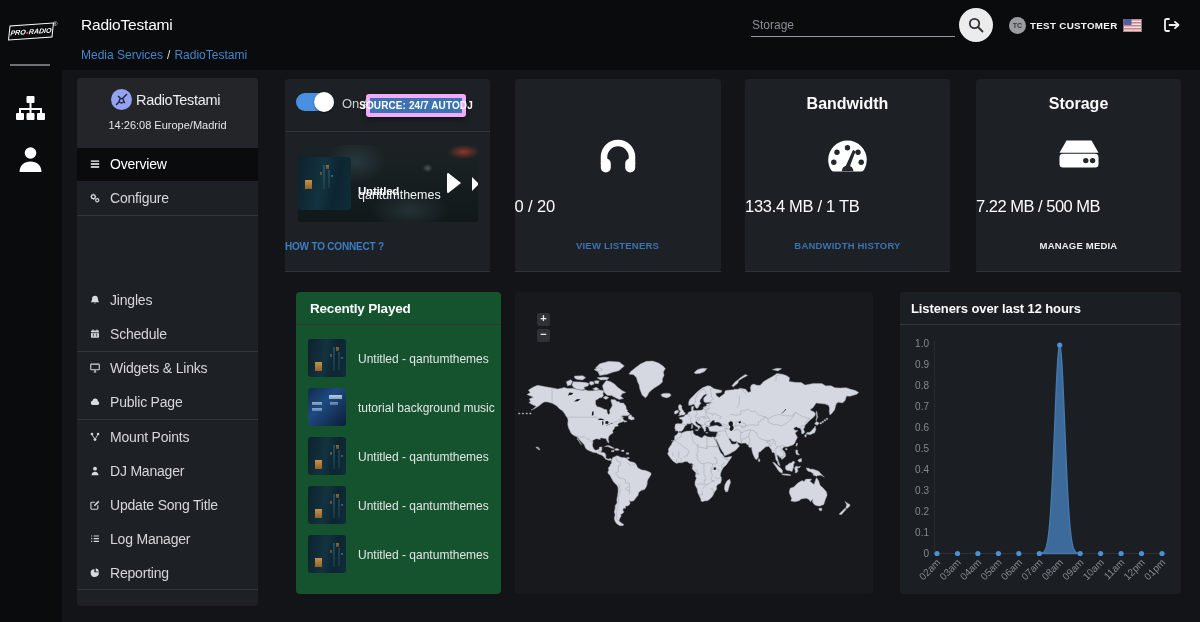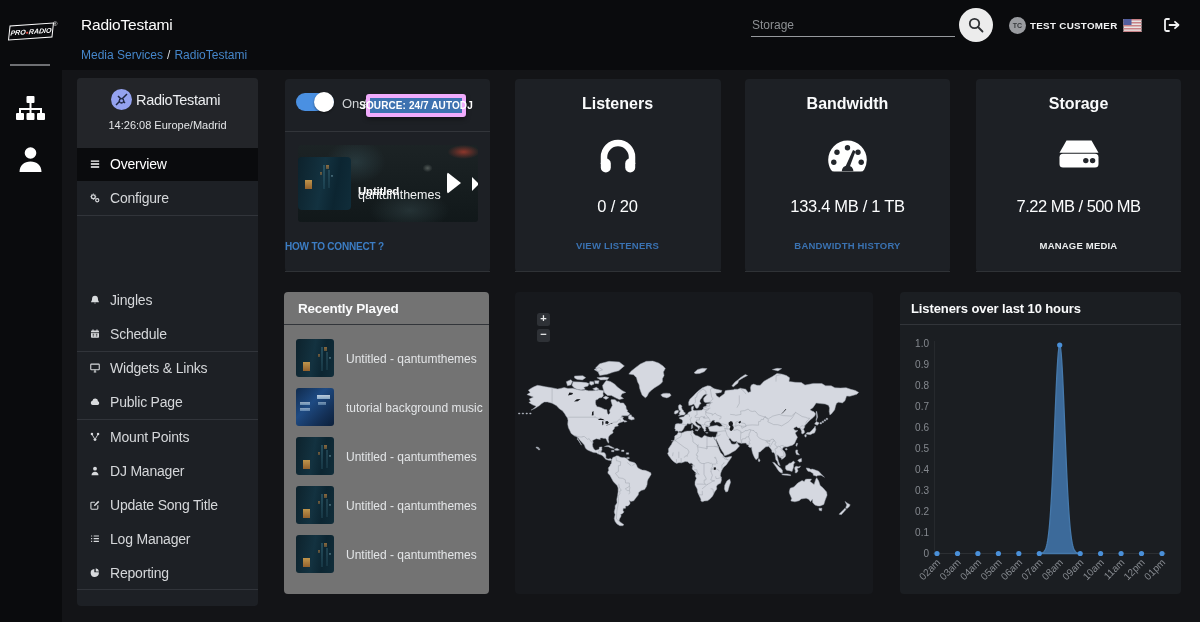--- a/index.html
+++ b/index.html
@@ -53,21 +53,21 @@
    linear-gradient(180deg, rgba(235,150,60,0.45), rgba(235,150,60,0.3)),
    linear-gradient(100deg, #0d222c 0%, #133240 45%, #0c2531 70%, #102d3a 100%);
   background-size: 7px 9px, 2px 24px, 2px 18px, 3px 4px, 2px 2px, 2px 3px, 100% 100%;
   background-position: 7px 23px, 25px 8px, 30px 13px, 28px 8px, 33px 18px, 22px 15px, 0 0;
   background-repeat: no-repeat; }
 .pthumb { position:absolute; left:0px; top:12px; width:53px; height:53px; border-radius:4px; }
 .ptitle { position:absolute; left:60px; top:23px; font-size:11.5px; letter-spacing:-0.2px; font-weight:bold; color:#fff;margin-top:17px; }
 .psub { position:absolute; left:60px; top:43px; font-size:12.5px; color:#f2f3f4; }
 .ptri { position:absolute; width:0; height:0; border-style:solid; }
 .howto { position:absolute; left:285px; top:241px; width:205px; font-size:10px; font-weight:bold; color:#3c7dc4; letter-spacing:-0.2px; }
-.statval { position:absolute; top:118px; width:100%; text-align:center; font-size:16.5px; letter-spacing:-0.7px; color:#fcfdfe; }
+.statval { position:absolute; top:118px; width:100%; text-align:left; font-size:16.5px; letter-spacing:-0.7px; color:#fcfdfe; }
 .statlink { position:absolute; top:161px; width:100%; text-align:center; font-size:9.5px; font-weight:bold; letter-spacing:0.2px; }
 .rptitle { position:absolute; font-weight:bold; color:#fafbfc; font-size:14px; }
 .rrow-t { position:absolute; left:12px; width:38px; height:38px; border-radius:3px; }
 .rrow-x { position:absolute; left:62px; font-size:12px; color:#e3e5e7; white-space:nowrap; }
 .zbtn { position:absolute; width:13px; height:13px; background:#2e3136; border-radius:2.5px; color:#e8e9ea; font-size:11px; line-height:11.5px; text-align:center; font-weight:bold; }
 </style></head>
 <body>
 <div class="rail"></div>
 <div class="topbar"></div>
 <div class="logo">
@@ -217,21 +217,20 @@
 <div class="csep" style="left:285px;top:131px;width:205px"></div>
 <div class="player">
  <div class="pthumb thumbimg"></div>
  <div class="ptitle">Untitled</div>
  <div class="psub">qantumthemes</div>
  <div class="ptri" style="left:149px;top:27px;border-width:11.5px 0 11.5px 14px;border-color:transparent transparent transparent #fff;border-radius:3px;"></div>
  <div class="ptri" style="left:174px;top:32px;border-width:7px 0 7px 7px;border-color:transparent transparent transparent #fff;"></div>
 </div>
 <div class="howto">HOW TO CONNECT ?</div>
 <div class="card" style="left:514.5px;top:78.5px;width:206px;height:193px">
- <div class="ctitle" style="top:16px">Listeners</div>
  <svg class="abs" style="left:85px;top:60.5px" width="36" height="34" viewBox="0 0 36 34">
   <path d="M4 25v-7a14 14 0 0128 0v7" fill="none" stroke="#fff" stroke-width="6.5"></path>
   <rect x="0.8" y="19.5" width="10" height="14" rx="5" fill="#fff"></rect>
   <rect x="25.2" y="19.5" width="10" height="14" rx="5" fill="#fff"></rect>
  </svg>
  <div class="statval" style="letter-spacing:-0.1px">0 / 20</div>
  <div class="statlink" style="color:#3a72b2">VIEW LISTENERS</div>
  <div class="bline"></div>
 </div>
 <div class="card" style="left:745px;top:78.5px;width:205px;height:193px">
@@ -257,21 +256,21 @@
  <svg class="abs" style="left:82.5px;top:61.5px" width="40" height="28" viewBox="0 0 40 28">
   <path d="M7.5 0.5h25l7 12.2H0.5z" fill="#fff"></path>
   <rect x="0.5" y="13.8" width="39" height="13.7" rx="3.5" fill="#fff"></rect>
   <circle cx="26.8" cy="20.6" r="2.7" fill="#23262b"></circle>
       <circle cx="33.6" cy="20.6" r="2.7" fill="#23262b"></circle>
  </svg>
  <div class="statval" style="letter-spacing:-0.5px">7.22 MB / 500 MB</div>
  <div class="statlink" style="color:#eceeef">MANAGE MEDIA</div>
  <div class="bline"></div>
 </div>
-<div class="card" style="left:284px;top:291.5px;width:205px;height:302px;background:#737373">
+<div class="card" style="left:296px;top:291.5px;width:205px;height:302px;background:#14532d">
  <div class="rptitle" style="left:14px;top:9px;font-size:13.5px;letter-spacing:-0.2px">Recently Played</div>
  <div class="csep" style="left:0;top:32px;width:205px"></div>
  <div class="rrow-t thumbimg" style="top:47.5px"></div>
     <div class="rrow-x" style="top:60px">Untitled - qantumthemes</div>
  <div class="rrow-t" style="top:96.5px;background-image:linear-gradient(180deg, rgba(240,248,252,0.75), rgba(190,220,240,0.65)), linear-gradient(180deg, rgba(235,245,250,0.6), rgba(180,215,235,0.5)), linear-gradient(180deg, rgba(225,240,250,0.55), rgba(170,205,230,0.45)), linear-gradient(180deg, rgba(215,235,248,0.5), rgba(160,200,225,0.4)), linear-gradient(135deg,#102b4d 0%,#1e4a82 40%,#132f55 75%,#0b1f3a 100%);background-size:13px 4px,10px 3px,10px 3px,8px 3px,100% 100%;background-position:21px 7px,4px 14px,4px 20px,22px 14px,0 0;background-repeat:no-repeat"></div>
     <div class="rrow-x" style="top:109px">tutorial background music</div>
  <div class="rrow-t thumbimg" style="top:145.5px"></div>
     <div class="rrow-x" style="top:158px">Untitled - qantumthemes</div>
  <div class="rrow-t thumbimg" style="top:194.5px"></div>
     <div class="rrow-x" style="top:207px">Untitled - qantumthemes</div>
@@ -283,21 +282,21 @@
 <g transform="translate(-515,-291)">
 <path d="M526.9,393.5 L527.8,393.0 L530.2,391.4 L528.3,389.2 L531.6,387.0 L534.4,385.5 L537.6,384.3 L541.8,385.0 L545.6,385.8 L550.2,386.5 L554.0,387.2 L557.7,388.0 L561.4,387.2 L564.2,386.5 L568.0,387.5 L572.6,387.3 L576.4,388.2 L579.2,389.0 L582.9,389.3 L585.7,389.0 L588.5,389.8 L592.2,389.8 L595.0,389.5 L598.8,389.0 L601.3,389.3 L603.9,389.8 L603.0,392.5 L603.4,394.8 L602.0,396.4 L599.2,397.1 L597.4,398.6 L595.8,399.0 L595.5,401.4 L595.8,403.5 L597.1,405.7 L599.2,406.0 L601.8,406.9 L604.4,408.3 L606.9,408.7 L607.4,412.3 L608.6,413.4 L610.0,411.9 L609.5,409.3 L610.4,408.0 L612.3,404.6 L611.6,401.9 L610.9,399.7 L611.4,398.4 L615.1,398.7 L617.2,400.7 L618.8,400.5 L620.5,401.9 L623.5,401.9 L626.0,405.3 L626.3,408.0 L627.7,409.3 L627.2,410.6 L629.1,411.9 L630.0,413.1 L627.7,414.8 L621.6,414.8 L622.6,415.1 L620.7,416.5 L621.6,416.0 L623.5,416.3 L622.8,417.4 L623.2,418.6 L624.4,419.6 L626.5,419.9 L627.0,420.5 L624.6,421.3 L623.7,420.3 L622.3,421.0 L621.3,421.2 L619.8,421.8 L618.2,422.6 L617.7,423.6 L618.4,424.9 L616.7,425.3 L614.6,425.9 L614.6,427.1 L613.7,428.4 L612.6,429.7 L613.2,431.8 L612.3,432.5 L610.0,434.0 L608.6,435.9 L608.3,438.6 L608.9,440.8 L608.5,442.2 L607.4,440.8 L606.4,438.6 L605.3,437.3 L603.9,437.6 L602.0,436.9 L600.2,437.1 L600.3,438.4 L598.8,438.2 L596.2,437.7 L594.1,438.7 L592.7,439.6 L593.0,441.4 L592.5,443.4 L592.9,445.9 L594.1,448.2 L595.7,449.2 L598.5,448.6 L599.2,447.6 L599.4,446.1 L602.0,445.9 L601.8,447.4 L602.0,449.1 L601.2,450.0 L601.4,451.4 L604.2,451.5 L605.5,452.9 L606.0,454.9 L605.8,456.3 L606.4,457.4 L607.2,457.8 L608.6,457.9 L610.4,457.6 L611.6,458.5 L611.0,459.4 L608.6,459.3 L606.0,458.4 L604.5,457.1 L603.8,455.9 L602.7,454.9 L601.4,454.1 L599.0,453.3 L596.2,451.7 L593.6,451.6 L589.9,450.1 L587.1,448.8 L585.4,446.9 L584.3,443.9 L582.0,441.4 L580.1,439.4 L577.5,436.1 L577.3,438.4 L578.7,439.9 L580.6,442.9 L581.5,444.2 L581.0,443.1 L578.4,438.6 L576.6,435.5 L574.3,434.7 L571.2,432.5 L569.8,429.6 L568.4,426.7 L567.7,423.3 L568.0,419.5 L567.5,417.0 L566.1,415.2 L564.7,412.8 L562.4,409.7 L559.6,408.0 L556.3,404.6 L552.1,402.2 L547.4,400.9 L544.2,401.0 L541.8,402.6 L539.5,404.6 L534.8,407.5 L531.1,409.1 L533.0,407.9 L536.2,405.3 L532.5,403.8 L528.8,401.4 L530.6,400.5 L529.2,398.1 L533.4,396.1 L531.1,395.3 L526.9,393.5Z M611.8,458.3 L613.0,456.2 L614.2,456.0 L616.7,454.8 L618.4,454.9 L620.0,456.1 L622.1,456.5 L624.4,456.4 L626.8,457.4 L627.7,458.6 L629.1,459.9 L631.0,460.8 L633.3,461.2 L634.7,461.8 L636.6,464.1 L637.2,466.0 L638.9,467.4 L642.2,469.1 L645.0,469.3 L647.8,470.3 L650.8,471.7 L651.1,473.6 L649.6,476.0 L648.0,478.6 L647.3,480.7 L647.1,483.6 L646.2,486.1 L644.5,488.6 L641.2,489.4 L638.7,491.4 L638.2,494.1 L635.6,497.2 L633.8,499.8 L631.0,500.4 L629.3,499.6 L630.0,501.4 L630.0,503.0 L627.9,505.0 L625.6,505.0 L625.6,507.2 L623.2,507.4 L623.0,509.5 L624.0,510.9 L622.6,512.6 L620.7,513.5 L621.2,515.0 L619.8,517.4 L619.1,519.2 L619.8,520.7 L624.0,523.7 L622.6,524.7 L619.8,524.7 L617.0,523.0 L615.1,520.5 L614.2,517.4 L615.1,513.8 L614.2,510.9 L615.1,507.4 L615.1,504.7 L617.0,502.0 L616.8,498.2 L617.6,494.6 L618.1,490.6 L618.1,486.9 L617.0,484.4 L613.4,480.7 L612.0,478.3 L610.0,474.5 L607.9,472.2 L607.9,470.7 L608.8,469.3 L608.3,467.6 L608.8,466.0 L610.0,465.1 L610.2,463.7 L611.4,462.3 L611.4,460.4 L611.8,458.3Z M645.3,396.8 L642.1,394.1 L640.8,390.8 L639.6,387.3 L639.1,383.8 L637.5,380.7 L636.5,376.8 L633.5,373.7 L628.8,373.1 L631.0,370.3 L635.4,366.7 L640.4,362.9 L646.3,360.3 L652.8,360.1 L658.6,362.0 L663.0,364.9 L665.3,367.6 L663.4,371.1 L664.1,374.5 L662.4,377.8 L662.6,380.7 L660.5,383.1 L658.3,384.5 L654.7,386.7 L651.7,389.0 L648.8,391.7 L647.0,395.4 L645.3,396.8Z M623.5,397.5 L619.3,398.6 L615.6,396.8 L611.4,394.5 L607.6,394.5 L604.4,391.7 L603.0,387.3 L602.5,384.5 L606.2,379.5 L610.4,380.4 L614.6,383.1 L617.4,386.0 L622.1,389.5 L625.8,391.4 L622.1,392.7 L620.7,395.3 L623.5,397.5Z M573.1,380.7 L581.0,381.1 L586.2,381.6 L589.0,382.5 L588.0,385.1 L583.8,386.3 L585.2,388.2 L581.0,389.0 L576.8,388.2 L574.0,386.8 L571.9,384.3 L573.1,380.7Z M566.3,380.7 L570.8,378.7 L572.5,380.2 L570.8,383.9 L567.5,384.8 L566.3,380.7Z M599.7,374.5 L598.3,371.5 L595.5,367.1 L599.7,362.7 L609.0,360.3 L619.3,361.0 L624.4,364.9 L618.8,369.7 L612.8,371.3 L607.2,373.3 L599.7,374.5Z M596.9,376.7 L604.4,376.1 L609.0,376.7 L607.2,378.7 L600.6,378.9 L596.9,376.7Z M574.5,375.1 L582.9,374.7 L585.7,376.7 L582.4,378.9 L577.3,378.5 L574.5,377.0 L574.5,375.1Z M589.9,380.4 L593.6,380.7 L594.1,383.1 L591.3,384.3 L589.4,383.1 L589.9,380.4Z M594.6,379.7 L599.2,379.8 L598.3,382.7 L595.0,382.4 L594.6,379.7Z M594.1,368.6 L599.2,366.5 L602.5,368.8 L597.8,370.7 L594.1,368.6Z M592.7,387.7 L596.4,386.3 L599.2,388.3 L595.5,389.5 L592.7,387.7Z M603.0,396.7 L605.8,395.1 L608.8,396.7 L606.0,398.4 L603.0,396.7Z M628.4,417.8 L628.4,415.1 L629.8,414.0 L631.2,413.8 L631.9,415.7 L633.8,416.3 L634.4,418.2 L631.4,419.0 L628.4,417.8Z M604.5,445.6 L606.7,444.8 L609.0,444.5 L611.6,445.8 L614.4,447.2 L613.4,447.6 L610.9,447.0 L608.3,445.7 L605.5,445.5 L604.5,445.6Z M614.3,449.0 L615.8,447.5 L617.6,447.6 L619.5,449.0 L617.2,449.4 L614.3,449.0Z M660.8,393.8 L663.2,392.4 L666.4,392.2 L669.9,392.5 L671.1,394.2 L669.7,395.8 L666.9,396.9 L664.1,396.2 L662.4,395.8 L660.8,393.8Z M688.8,404.4 L688.6,401.2 L689.8,398.3 L693.0,395.3 L695.8,392.2 L699.1,389.3 L702.4,386.8 L707.5,384.8 L710.3,385.1 L712.6,386.8 L714.5,387.8 L722.0,389.5 L721.2,391.4 L718.4,392.0 L715.6,392.2 L716.6,394.8 L719.2,396.4 L721.5,394.8 L724.3,392.7 L725.2,389.8 L727.1,389.3 L733.6,388.8 L734.1,388.2 L737.8,388.2 L740.2,387.2 L745.8,388.2 L748.1,391.4 L750.9,390.6 L750.4,386.5 L751.4,383.9 L753.7,383.1 L757.0,384.3 L760.2,384.3 L764.0,380.2 L772.4,375.5 L777.0,372.5 L781.7,373.1 L786.4,374.5 L789.6,376.7 L789.0,380.4 L795.2,381.3 L801.3,381.5 L805.0,384.1 L813.4,382.4 L821.8,382.5 L825.6,384.8 L831.2,384.8 L834.9,386.8 L840.5,387.0 L846.1,386.7 L850.8,388.3 L855.4,389.5 L858.7,391.4 L856.8,393.3 L852.6,394.5 L849.8,395.3 L846.6,395.0 L845.0,399.7 L842.4,401.9 L838.6,401.2 L836.6,402.2 L835.6,404.9 L834.7,408.7 L831.6,412.8 L829.9,413.9 L829.2,410.6 L829.5,407.1 L828.6,404.4 L825.1,403.0 L820.4,402.6 L816.2,402.0 L813.0,406.7 L810.0,408.7 L812.0,410.0 L813.9,410.7 L815.5,412.8 L814.8,414.8 L813.2,416.5 L810.2,418.9 L808.0,421.2 L806.4,423.0 L804.8,424.2 L804.6,426.5 L803.4,428.2 L804.5,430.2 L804.4,431.8 L802.7,432.9 L801.5,432.3 L801.6,430.2 L801.1,429.2 L800.6,428.1 L799.6,426.9 L797.8,426.9 L796.9,425.7 L795.0,426.3 L793.6,427.8 L794.9,429.2 L798.0,429.5 L795.2,432.0 L796.5,434.6 L797.5,436.3 L795.9,439.4 L794.6,442.6 L792.4,444.2 L789.9,444.9 L787.1,445.9 L784.8,445.8 L782.9,446.8 L782.4,448.5 L784.8,451.1 L785.8,453.9 L785.2,455.8 L783.2,457.6 L781.6,458.4 L781.2,456.8 L779.9,456.5 L777.6,453.8 L777.1,455.0 L777.9,458.0 L778.5,460.3 L780.2,464.8 L778.2,463.8 L777.4,460.8 L775.8,458.6 L775.5,456.5 L774.8,453.1 L773.9,451.4 L772.0,451.3 L771.7,449.2 L769.9,446.8 L768.3,445.3 L767.3,445.7 L765.8,445.7 L764.5,447.1 L762.2,449.0 L760.4,450.7 L758.7,451.3 L758.6,453.6 L758.3,456.7 L756.1,458.8 L754.7,456.9 L753.3,454.1 L752.4,451.5 L751.7,448.3 L751.6,446.3 L751.0,446.6 L749.9,446.6 L748.2,445.3 L749.1,444.8 L747.7,443.8 L746.8,443.5 L745.9,442.1 L741.3,442.3 L737.5,441.6 L736.8,440.3 L734.2,440.8 L731.9,439.8 L730.5,437.8 L729.3,437.3 L729.0,438.3 L730.3,440.3 L731.1,442.0 L731.6,443.0 L734.2,443.2 L736.3,442.5 L736.6,441.1 L738.4,443.7 L739.6,444.9 L737.7,447.0 L735.4,449.5 L732.6,451.0 L729.3,453.1 L725.8,454.4 L724.4,454.5 L723.6,452.2 L722.5,450.7 L720.7,447.8 L719.7,445.8 L718.3,442.8 L716.9,439.8 L716.3,439.3 L716.5,437.8 L715.8,439.5 L714.3,437.5 L713.9,436.2 L715.3,436.2 L716.0,435.4 L717.2,432.5 L717.4,430.7 L714.4,430.8 L712.2,430.6 L709.5,430.1 L709.0,428.2 L708.2,427.1 L708.2,426.3 L710.9,425.3 L713.2,424.9 L716.5,424.3 L719.7,425.6 L722.5,425.0 L720.9,422.6 L718.8,421.3 L716.9,420.9 L715.1,421.6 L714.1,420.5 L715.1,419.8 L713.2,419.3 L711.8,419.9 L711.3,421.1 L709.9,422.3 L709.9,424.5 L708.7,426.0 L706.7,425.7 L705.1,426.0 L706.2,427.1 L705.3,428.2 L706.2,429.3 L704.8,430.4 L703.9,429.9 L703.9,428.2 L702.5,427.1 L701.8,425.4 L701.1,423.7 L698.7,422.6 L696.9,421.1 L696.4,420.2 L695.3,420.9 L695.7,422.0 L696.9,423.7 L698.3,424.4 L698.7,424.5 L701.0,426.2 L699.8,426.2 L699.2,427.9 L698.4,429.0 L698.6,428.2 L697.7,426.3 L695.5,424.9 L693.6,423.4 L692.0,421.7 L690.8,422.5 L689.2,423.1 L687.5,422.6 L686.6,424.0 L684.7,425.4 L684.0,427.1 L683.4,428.2 L681.7,430.2 L679.6,430.3 L678.7,430.9 L677.1,429.7 L675.4,430.0 L675.5,428.3 L674.8,427.9 L675.0,425.1 L675.6,423.0 L678.1,422.6 L679.5,422.7 L681.8,422.8 L682.3,421.7 L682.7,419.9 L681.7,418.5 L679.4,417.6 L679.6,416.6 L682.2,415.9 L683.7,415.7 L685.2,413.9 L687.5,413.3 L688.5,411.2 L690.3,410.5 L691.7,409.8 L691.3,407.5 L691.7,405.7 L693.6,405.1 L693.4,407.2 L692.9,408.8 L694.1,409.4 L696.4,409.6 L699.2,409.3 L702.0,409.1 L703.4,407.6 L703.4,406.0 L706.4,404.9 L706.6,402.9 L709.5,402.6 L711.3,401.9 L709.9,401.2 L707.1,401.6 L705.1,401.4 L703.9,400.5 L703.5,397.8 L704.5,396.1 L706.7,394.1 L707.3,393.6 L705.3,393.3 L703.2,394.8 L701.5,397.2 L700.1,399.0 L699.9,400.7 L701.1,402.6 L699.5,403.7 L698.5,406.3 L697.0,407.5 L695.7,406.7 L694.8,404.8 L693.7,403.0 L691.6,404.1 L688.8,404.4Z M678.2,431.3 L681.7,432.0 L685.1,430.4 L687.1,430.1 L690.3,430.0 L692.7,429.6 L693.3,430.3 L693.1,431.7 L694.5,433.5 L695.9,434.4 L698.0,435.0 L700.1,436.3 L702.0,436.9 L702.6,436.0 L704.3,434.4 L706.2,434.9 L707.3,435.7 L709.5,436.1 L711.3,436.2 L712.7,435.8 L713.8,436.3 L714.2,437.6 L715.1,439.2 L716.0,439.8 L717.1,442.8 L718.3,445.8 L719.3,448.8 L720.7,451.7 L722.5,453.6 L723.9,455.6 L725.3,456.6 L727.2,456.3 L729.1,455.8 L731.6,455.3 L731.4,456.6 L730.0,458.5 L728.1,461.3 L726.3,463.9 L723.9,466.0 L722.5,468.0 L721.6,469.8 L720.7,472.3 L720.4,474.6 L721.3,476.8 L721.5,478.9 L720.6,482.2 L717.9,483.5 L716.5,485.2 L716.8,488.0 L714.6,491.0 L712.7,495.0 L709.9,498.1 L707.6,499.7 L704.3,500.0 L702.5,500.7 L700.9,500.0 L700.8,498.1 L699.2,494.7 L697.6,491.2 L697.2,488.0 L695.0,484.0 L695.0,480.8 L696.4,477.3 L695.2,475.1 L696.3,472.1 L694.8,470.8 L692.2,468.0 L692.5,465.5 L692.9,463.6 L691.7,462.2 L689.4,462.4 L687.5,460.7 L685.2,460.6 L681.7,461.8 L678.9,461.7 L676.6,462.4 L675.2,461.7 L672.9,460.0 L671.5,458.4 L670.1,456.5 L668.7,454.8 L667.6,452.5 L668.6,450.7 L668.4,447.8 L670.1,445.3 L671.5,443.3 L672.4,441.3 L674.3,438.8 L674.7,436.7 L674.5,435.7 L675.2,434.6 L677.1,433.6 L678.2,431.3Z M729.7,478.1 L730.6,481.2 L729.1,485.7 L727.8,490.4 L725.8,491.1 L724.4,488.1 L724.7,484.2 L726.9,479.9 L729.7,478.1Z M789.3,490.2 L790.2,487.2 L793.9,485.9 L797.7,482.1 L802.1,479.5 L804.2,480.6 L805.6,478.2 L807.5,478.1 L811.5,478.1 L810.1,480.5 L814.1,483.4 L815.7,478.4 L816.7,476.7 L818.7,480.0 L820.2,484.5 L822.9,486.7 L826.6,491.0 L827.1,494.3 L825.2,499.1 L823.8,503.5 L820.1,505.0 L817.7,504.9 L814.9,504.1 L812.6,501.5 L812.4,498.3 L810.5,500.7 L808.9,498.4 L806.1,497.2 L801.2,498.0 L799.1,499.7 L794.9,500.8 L791.1,500.1 L790.9,499.3 L791.7,497.5 L789.3,492.1 L789.3,490.2Z M818.9,507.2 L822.0,507.3 L821.5,510.0 L819.2,509.3 L818.9,507.2Z M845.0,500.4 L847.5,502.2 L850.2,503.7 L849.4,505.4 L846.8,507.8 L845.7,506.4 L846.8,504.1 L845.0,500.4Z M845.1,507.0 L846.0,508.6 L844.2,510.6 L841.3,513.7 L839.0,513.2 L841.2,510.9 L843.8,508.6 L845.1,507.0Z M772.6,461.2 L774.7,461.7 L776.3,463.5 L777.6,464.5 L779.2,465.9 L781.1,467.5 L782.5,469.4 L782.4,472.1 L780.9,471.8 L779.0,470.4 L777.3,468.0 L775.9,465.7 L773.9,463.1 L772.6,461.2Z M781.8,472.9 L784.6,472.9 L787.4,473.0 L790.5,473.7 L790.7,474.7 L786.9,474.3 L783.2,474.0 L782.0,473.6 L781.8,472.9Z M785.3,467.3 L785.7,464.7 L787.4,464.0 L789.3,462.2 L791.1,461.9 L793.5,460.0 L794.9,461.5 L793.7,463.1 L793.4,466.4 L792.1,470.4 L789.3,469.7 L786.5,469.2 L785.3,467.3Z M794.9,466.0 L796.3,465.3 L798.4,465.7 L800.5,465.0 L799.8,466.4 L797.2,467.5 L798.1,469.9 L796.7,471.8 L795.1,471.8 L795.3,469.4 L794.7,468.0 L794.9,466.0Z M806.1,466.9 L808.9,467.3 L810.7,468.3 L812.6,468.1 L815.4,469.0 L818.7,470.2 L820.1,471.8 L822.4,474.2 L824.5,476.2 L821.0,474.2 L817.7,474.6 L816.8,475.3 L813.3,474.2 L813.1,472.4 L810.3,470.8 L807.9,470.2 L807.2,469.2 L806.1,466.9Z M795.6,451.0 L795.9,448.9 L797.7,449.0 L797.5,451.2 L799.5,454.1 L798.1,453.8 L796.5,453.5 L795.6,451.0Z M797.7,459.3 L799.6,458.1 L801.5,457.4 L801.6,460.6 L799.5,461.2 L797.7,459.3Z M814.6,423.1 L816.3,420.5 L819.3,421.9 L817.3,424.3 L814.6,423.1Z M815.2,425.0 L815.9,428.8 L814.5,432.0 L812.6,432.5 L810.3,433.7 L807.5,433.3 L805.9,432.8 L807.0,431.6 L809.8,431.3 L811.7,429.6 L814.3,426.6 L815.2,425.0Z M805.0,433.5 L806.4,433.8 L806.1,436.1 L805.2,436.1 L804.6,434.7 L805.0,433.5Z M816.2,419.8 L815.9,419.1 L816.7,416.2 L816.0,410.6 L816.8,410.5 L817.7,416.1 L816.2,419.8Z M758.3,458.4 L758.9,457.4 L760.1,459.3 L759.4,460.7 L758.3,460.3 L758.3,458.4Z M795.8,444.3 L796.7,442.1 L797.7,442.4 L796.7,445.4 L795.8,444.3Z M785.1,447.9 L786.5,447.3 L787.4,448.3 L786.0,449.2 L785.1,447.9Z M678.4,415.0 L679.8,413.5 L678.8,412.6 L679.8,412.1 L679.5,410.9 L680.7,410.1 L679.2,409.2 L678.6,407.3 L678.4,405.3 L679.0,403.8 L680.8,403.8 L682.0,405.2 L681.6,406.4 L682.3,408.4 L683.5,409.7 L683.8,411.1 L685.3,411.8 L685.0,413.3 L684.0,414.0 L681.9,414.1 L680.8,414.3 L678.4,415.0Z M677.9,409.3 L678.7,409.7 L678.0,411.8 L675.7,413.1 L674.2,412.5 L674.6,410.6 L675.9,409.6 L677.9,409.3Z M733.6,385.7 L731.8,385.0 L732.7,383.8 L735.0,381.1 L737.4,379.3 L740.6,376.5 L745.3,373.5 L747.6,374.5 L743.4,376.7 L738.8,379.5 L737.8,382.2 L735.5,383.9 L733.6,385.7Z M694.0,371.7 L697.7,368.4 L702.4,367.3 L707.0,367.6 L704.2,370.7 L699.6,372.5 L695.8,372.7 L694.0,371.7Z M772.4,368.6 L777.0,367.3 L781.7,367.6 L778.0,369.9 L772.4,368.6Z M691.7,427.9 L691.4,427.6 L691.7,423.7 L692.5,423.3 L692.7,426.6 L691.7,427.9Z M695.3,428.8 L697.8,428.7 L698.0,430.0 L695.5,429.4 L695.3,428.8Z M705.6,431.6 L708.2,431.8 L706.8,432.2 L705.6,431.6Z M518.5,412.0 h1.4 v1 h-1.4 Z M522.2,412.0 h1.4 v1 h-1.4 Z M526.0,412.0 h1.4 v1 h-1.4 Z M529.7,412.0 h1.4 v1 h-1.4 Z M536.2,446.0 h1.5 v1.1 h-1.5 Z M537.2,446.6 h1.5 v1.1 h-1.5 Z M538.3,447.7 h1.5 v1.1 h-1.5 Z M820.0,421.6 h1.6 v1.3 h-1.6 Z M822.0,420.2 h1.6 v1.3 h-1.6 Z M824.1,418.8 h1.6 v1.3 h-1.6 Z M826.1,417.3 h1.6 v1.3 h-1.6 Z M611.6,449.3 h2.4 v1.4 h-2.4 Z M621.6,449.1 h2.4 v1.4 h-2.4 Z M626.3,451.8 h2.4 v1.4 h-2.4 Z M626.8,456.4 h2.4 v1.4 h-2.4 Z" fill="#d5d8e0" stroke="#9ba0ab" stroke-width="0.5" stroke-linejoin="round"></path>
 <path d="M552.1,387.2 L552.1,401.4 M568.7,416.2 L595.0,416.2 L595.2,415.7 M595.0,416.2 L598.3,417.3 L601.3,417.2 M605.8,420.1 L606.8,423.3 L609.9,423.2 L613.7,421.2 L617.0,421.0 L619.1,418.2 L620.4,418.5 L620.4,420.2 M574.4,434.7 L580.1,436.0 L582.7,436.0 L582.7,435.5 L584.4,435.5 L587.6,438.4 L589.1,437.6 L591.1,440.8 L593.0,441.5 M597.6,452.7 L599.3,451.2 L598.4,450.0 L600.4,449.5 L600.5,451.4 L600.7,451.4 M604.2,456.0 L605.6,456.2 M606.0,457.0 L606.6,457.5 M616.0,456.0 L616.5,459.9 L618.3,459.9 L618.9,460.7 L620.7,460.7 L620.4,464.5 L618.4,464.7 L618.4,470.5 L615.4,472.3 L617.9,475.4 L618.7,476.8 L622.7,477.4 L625.3,478.8 L625.6,482.0 L629.4,482.0 L629.4,485.4 L629.8,486.5 L629.4,489.7 L629.9,491.2 L629.0,492.9 M618.8,483.2 L619.4,487.0 L621.0,488.5 L621.1,489.6 L619.7,490.1 L619.9,492.6 L618.3,495.0 L618.6,500.0 L617.8,504.8 L616.8,510.4 L616.4,517.9 L619.7,520.9 M627.6,461.8 L631.0,464.7 M632.7,464.3 L635.4,462.6 M629.4,485.4 L625.3,487.8 L627.1,489.5 L629.4,489.7 M681.6,432.1 L681.0,435.6 L675.6,438.7 L675.6,439.7 M675.6,439.7 L671.4,439.7 M692.7,429.9 L691.4,430.5 L691.4,432.4 L690.7,433.3 L692.1,435.2 L692.6,437.2 L692.8,438.0 L692.9,440.9 L697.7,444.4 L697.7,445.9 L706.1,447.4 L706.1,447.9 L707.0,447.9 L707.0,445.4 M707.0,435.8 L707.0,445.4 L707.0,447.4 M706.9,445.5 L718.2,445.4 L718.1,446.3 M697.0,444.8 L698.5,444.0 M697.7,446.0 L698.2,450.4 L696.4,453.5 L696.9,454.9 L697.3,454.5 L697.4,455.0 M678.8,451.1 L678.8,456.7 M673.1,451.8 L672.6,454.8 M686.4,454.6 L684.6,455.7 L684.4,456.2 M687.1,455.4 L687.3,454.5 M675.6,439.7 L679.2,442.5 L684.8,446.7 L686.7,447.6 L687.7,448.3 L689.1,451.0 L687.5,453.7 M697.7,455.6 L696.9,457.0 L698.2,459.4 L699.0,459.3 L699.2,460.9 L700.1,461.8 L701.1,461.8 L701.5,462.5 L704.7,462.5 L705.6,462.1 L707.3,461.6 L709.0,461.6 L710.0,462.4 L711.4,462.2 L712.4,463.1 L712.4,465.7 L711.3,467.1 L711.0,469.6 L711.0,470.7 M704.0,462.5 L704.0,473.4 L706.1,477.2 L706.0,478.8 L704.2,479.0 L704.2,481.9 L705.5,483.3 M712.4,463.1 L715.4,463.1 L716.4,462.2 L717.2,462.4 M715.3,467.3 L718.8,469.3 L719.0,470.0 M712.4,467.4 L712.1,468.7 M711.0,470.7 L712.4,474.3 L710.7,479.0 L714.7,479.8 L711.9,480.7 L710.7,481.6 L707.3,483.5 M721.5,476.4 L717.8,477.5 L716.0,477.5 L715.7,475.7 M702.4,487.6 L707.3,483.5 L707.2,483.5 M702.3,490.3 L702.4,494.0 L699.5,493.7 M711.1,487.8 L712.9,488.0 L713.6,492.4 L713.7,492.4 M697.0,483.1 L700.9,483.1 L705.4,483.3 M694.6,468.7 L696.9,468.8 L697.1,471.1 L699.2,473.3 L695.1,472.3 M691.7,464.3 L694.2,464.3 L694.2,465.6 M681.1,457.4 L681.2,461.7 M676.4,458.5 L676.6,461.3 M718.1,446.3 L715.3,445.6 L714.7,445.4 M715.3,457.5 L714.5,456.4 L715.5,456.2 L717.2,461.2 L716.4,461.3 M722.7,456.0 L723.7,456.2 L724.7,458.0 L728.5,458.9 L727.6,458.9 L725.7,456.6 M722.0,467.3 L721.9,463.9 L724.3,462.0 L723.8,461.9 M682.0,423.0 L684.4,423.6 L686.7,424.0 M690.8,422.5 L690.7,419.9 L690.0,418.3 M691.3,416.3 L690.7,417.9 M689.4,415.6 L689.5,414.6 M687.8,413.3 L689.4,414.0 M696.6,419.2 L696.3,420.2 M699.5,418.8 L696.5,419.2 M696.9,410.1 L697.1,413.8 L695.1,414.8 L695.0,416.3 L696.6,416.6 L699.5,416.8 L699.5,418.2 M706.0,409.8 L705.6,413.1 L706.2,414.4 L708.5,416.7 L709.9,418.9 L710.0,420.4 M704.4,416.1 L705.1,416.2 L701.3,415.6 L699.8,416.5 M708.5,416.7 L705.1,417.3 L703.0,416.7 L704.4,416.1 M710.7,420.6 L707.2,420.5 L704.9,421.6 L704.6,423.5 L708.2,424.8 L708.5,425.2 M704.6,423.5 L703.9,424.2 L702.4,423.7 L701.7,424.2 M705.1,425.2 L708.1,425.2 M712.2,401.4 L709.6,401.2 L713.2,397.7 L711.7,396.4 L710.9,391.6 L710.3,388.3 L712.5,387.2 M695.0,402.0 L695.5,400.5 L695.1,396.7 L696.7,396.1 L697.2,392.8 L700.4,390.0 L702.9,388.0 M706.3,393.3 L705.8,390.0 L702.9,388.0 M710.0,402.7 L709.3,405.3 L707.2,404.6 L707.0,406.0 L703.3,406.9 L703.6,408.4 L705.0,408.8 L708.5,407.7 L708.2,408.9 L705.6,410.1 L706.0,411.6 L712.3,412.8 L712.2,414.3 L715.2,412.0 L716.6,413.8 L721.1,415.5 L720.8,417.6 L719.4,417.9 M708.5,407.7 L710.0,407.2 M729.3,437.3 L727.1,434.3 L726.1,431.2 L725.5,429.9 L724.8,427.3 M725.5,429.9 L723.3,429.9 L718.0,430.8 M720.1,433.8 L718.0,435.0 L716.8,434.9 M716.8,434.9 L717.2,432.5 M724.8,427.3 L727.1,427.9 L728.8,427.9 M721.0,422.7 L723.3,423.1 L726.3,423.9 L728.4,425.3 M722.5,425.0 L724.3,425.4 M727.1,427.9 L726.7,425.4 M730.6,413.4 L734.6,413.8 L735.7,414.3 L741.0,413.4 L740.6,410.1 L744.6,409.6 L748.1,408.1 L750.0,409.8 L752.3,410.5 L755.1,410.0 L758.5,413.9 L763.1,415.5 L765.2,416.0 M731.6,425.2 L732.7,424.7 L735.9,425.2 L735.9,421.0 L738.3,420.3 L740.6,421.7 L745.1,422.6 L745.8,424.4 L749.9,424.1 L752.3,423.9 L758.6,424.2 L758.6,420.6 L760.5,420.3 L761.2,418.4 L763.5,418.6 L763.7,417.0 L765.2,416.0 M745.8,424.4 L746.0,425.3 L741.9,427.3 L741.5,425.2 L738.3,424.1 L735.9,425.2 M741.5,425.2 L745.9,425.3 M732.7,424.7 L733.9,429.5 L737.1,428.5 L740.9,430.4 L740.9,431.5 L741.8,431.9 L743.9,430.7 L745.8,429.5 L747.0,429.7 L749.9,428.3 L750.5,429.0 L753.6,429.6 M740.9,431.5 L740.5,437.6 L741.5,441.2 M745.7,429.5 L745.8,429.4 M750.5,429.0 L750.2,430.9 L748.9,433.2 L749.3,433.9 L748.6,435.7 L746.0,436.1 L745.6,437.5 L742.0,438.0 L741.5,441.2 L741.3,442.3 M753.6,429.6 L754.5,430.3 L755.5,431.5 L756.3,431.6 M748.6,435.7 L750.1,439.5 L749.1,440.8 L750.1,443.0 L747.9,443.1 L747.4,443.8 M756.3,431.6 L757.3,432.9 L757.2,434.8 L759.4,437.2 L762.2,438.5 L765.9,439.5 L767.2,439.3 L769.7,439.6 L772.0,438.1 L773.4,438.4 M765.9,439.5 L766.7,440.3 L766.2,440.8 L765.9,441.0 L767.5,440.7 L770.0,440.5 L769.7,439.6 M767.5,440.7 L767.5,442.1 L769.9,442.5 L769.8,443.7 L768.8,444.3 L769.2,444.8 L770.1,445.5 M770.1,445.5 L770.7,444.4 L771.5,443.5 L772.1,442.0 L772.6,441.4 L773.4,440.1 L774.5,439.7 L773.4,438.4 M774.5,439.7 L775.8,441.6 L774.7,443.4 L776.0,444.3 L776.6,445.3 L777.1,446.0 L777.2,447.1 L775.2,447.7 L775.0,448.9 L776.0,450.9 L775.4,452.2 L776.0,453.1 L776.3,454.5 L776.7,455.4 M777.1,446.0 L778.1,445.9 L778.7,445.0 L779.7,445.7 L781.4,444.6 L783.3,444.6 L783.6,445.5 L784.5,445.9 M779.7,445.7 L780.7,446.7 L781.4,447.5 L781.1,448.5 L782.5,450.2 L783.9,451.3 L783.7,452.8 L784.1,453.6 L784.0,454.9 L782.8,455.4 L781.8,455.5 L779.9,456.0 M781.8,455.5 L782.4,456.2 L782.8,456.3 M765.2,416.0 L768.4,417.8 L772.8,415.1 L779.1,413.4 L783.3,414.6 L791.5,415.1 L795.6,411.4 L793.0,415.6 L791.6,417.6 L788.1,421.0 L781.7,424.9 L777.8,423.7 L773.7,423.6 L767.8,420.8 L768.5,418.8 L765.2,416.0 M795.6,411.4 L802.1,415.5 L805.5,416.3 L808.0,417.3 L809.4,417.1 L809.4,417.9 L806.0,421.0 L806.2,422.1 L805.4,424.1 M803.3,425.1 L802.1,424.7 L800.6,425.7 L799.8,426.6 M801.9,427.6 L802.5,428.5 M781.2,373.5 L776.1,374.7 L776.0,380.2 M740.2,387.2 L743.9,390.3 L745.8,392.8 M739.3,394.8 L739.3,402.4 L737.1,406.3" fill="none" stroke="#a8adb6" stroke-width="0.6" stroke-linejoin="round" stroke-linecap="round"></path>
 <path d="M728.5,421.8 L730.4,420.3 L732.2,420.6 L733.0,422.4 L732.5,424.7 L733.7,426.0 L733.3,428.0 L731.6,430.0 L730.0,429.6 L729.5,428.0 L730.5,425.8 L728.8,424.1 L728.5,421.8Z M738.3,421.6 L740.2,419.7 L741.1,420.9 L739.7,422.6 L738.3,421.6Z M597.7,419.0 L600.1,417.6 L602.9,417.9 L604.7,419.2 L601.5,419.1 L597.7,419.0Z M602.4,424.3 L602.0,420.6 L603.3,420.3 L603.5,422.0 L603.2,424.1 L602.4,424.3Z M605.2,422.6 L605.7,420.3 L607.5,419.9 L608.9,421.5 L607.5,423.0 L605.2,422.6Z M606.1,424.5 L606.6,424.0 L610.1,423.4 L609.9,423.7 L606.1,424.5Z M609.8,422.7 L611.9,422.0 L612.6,422.8 L609.8,422.7Z M591.8,414.4 L592.1,411.1 L593.5,410.0 L593.6,414.3 L591.8,414.4Z M568.0,394.4 L569.4,391.6 L573.1,392.0 L572.2,393.6 L568.0,394.4Z M574.0,400.6 L576.8,398.3 L580.6,398.1 L577.8,400.3 L574.0,400.6Z M780.9,413.0 L783.2,410.9 L785.6,408.0 L786.3,407.9 L785.2,409.6 L782.8,412.1 L780.9,413.0Z M713.7,466.6 L715.7,466.2 L716.0,468.5 L713.8,469.0 L713.7,466.6Z" fill="#17191d" stroke="none"></path>
 </g>
 </svg>
 <div class="zbtn" style="left:22px;top:21px">+</div>
 <div class="zbtn" style="left:22px;top:37px">−</div>
 </div>
 <div class="card" style="left:900px;top:291.5px;width:281px;height:302.5px;background:#1b1e22">
- <div class="rptitle" style="left:11px;top:9px;font-size:13px;letter-spacing:-0.1px">Listeners over last 10 hours</div>
+ <div class="rptitle" style="left:11px;top:9px;font-size:13px;letter-spacing:-0.1px">Listeners over last 12 hours</div>
  <div class="csep" style="left:0;top:32px;width:281px"></div>
 </div>
 <div class="abs" style="left:900px;top:291.5px;width:281px;height:302.5px;overflow:hidden">
     <svg width="281" height="302" viewBox="900 292 281 302" style="position:absolute;left:0;top:0">
 <line x1="933" y1="553.5" x2="1166" y2="553.5" stroke="#2c2f33" stroke-width="1"></line>
 <line x1="934.5" y1="341" x2="934.5" y2="553.5" stroke="#26292d" stroke-width="1"></line>
 <path d="M1038.7272727272727,553.5 L1038.7,553.5 L1039.2,553.4 L1039.7,553.4 L1040.2,553.4 L1040.7,553.3 L1041.2,553.2 L1041.7,553.1 L1042.2,552.9 L1042.7,552.7 L1043.2,552.4 L1043.7,552.0 L1044.2,551.4 L1044.7,550.7 L1045.2,549.8 L1045.7,548.7 L1046.2,547.2 L1046.7,545.4 L1047.2,543.2 L1047.7,540.4 L1048.2,537.1 L1048.7,533.1 L1049.2,528.5 L1049.7,523.0 L1050.2,516.7 L1050.7,509.6 L1051.2,501.5 L1051.7,492.6 L1052.2,482.8 L1052.7,472.2 L1053.2,460.9 L1053.7,449.1 L1054.2,436.9 L1054.7,424.6 L1055.2,412.2 L1055.7,400.2 L1056.2,388.7 L1056.7,378.1 L1057.2,368.6 L1057.7,360.4 L1058.2,353.8 L1058.7,349.0 L1059.2,346.0 L1059.7,345.0 L1060.2,346.0 L1060.7,349.0 L1061.2,353.8 L1061.7,360.4 L1062.2,368.6 L1062.7,378.1 L1063.2,388.7 L1063.7,400.2 L1064.2,412.2 L1064.7,424.6 L1065.2,436.9 L1065.7,449.1 L1066.2,460.9 L1066.7,472.2 L1067.2,482.8 L1067.7,492.6 L1068.2,501.5 L1068.7,509.6 L1069.2,516.7 L1069.7,523.0 L1070.2,528.5 L1070.7,533.1 L1071.2,537.1 L1071.7,540.4 L1072.2,543.2 L1072.7,545.4 L1073.2,547.2 L1073.7,548.7 L1074.2,549.8 L1074.7,550.7 L1075.2,551.4 L1075.7,552.0 L1076.2,552.4 L1076.7,552.7 L1077.2,552.9 L1077.7,553.1 L1078.2,553.2 L1078.7,553.3 L1079.2,553.4 L1079.7,553.4 L1080.2,553.4 L1080.7,553.5 L1080.7272727272727,553.5 Z" fill="#3c6a9a" stroke="#4679ab" stroke-width="1.3"></path>
 <circle cx="937.0" cy="553.5" r="2.6" fill="#4a90d9"></circle>
 <circle cx="957.5" cy="553.5" r="2.6" fill="#4a90d9"></circle>
 <circle cx="977.9" cy="553.5" r="2.6" fill="#4a90d9"></circle>

